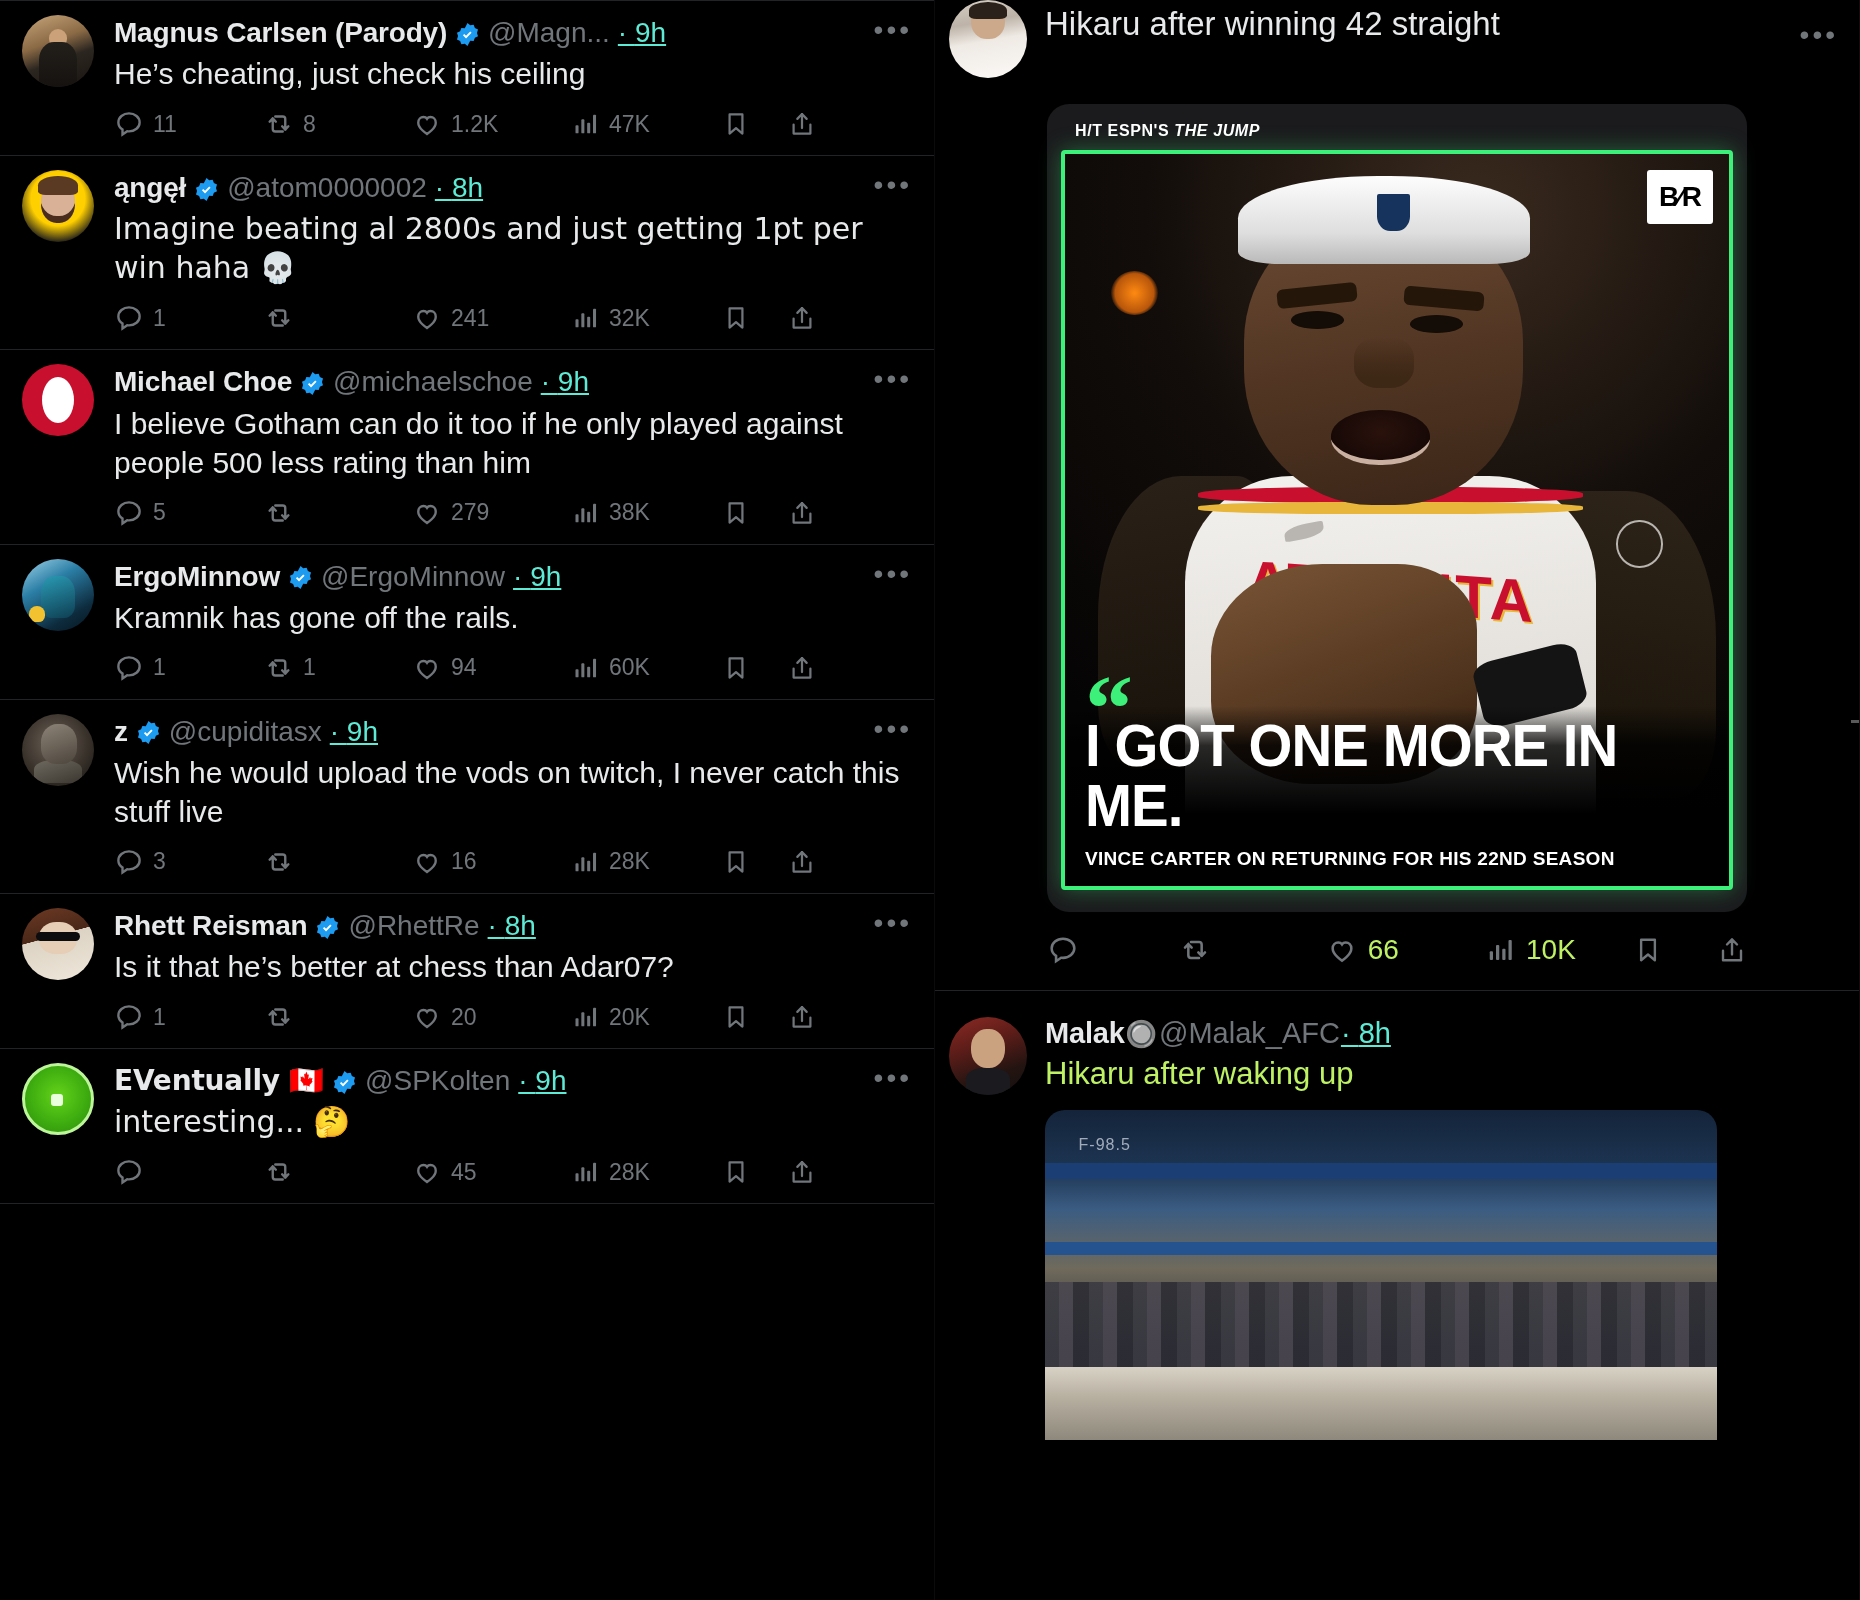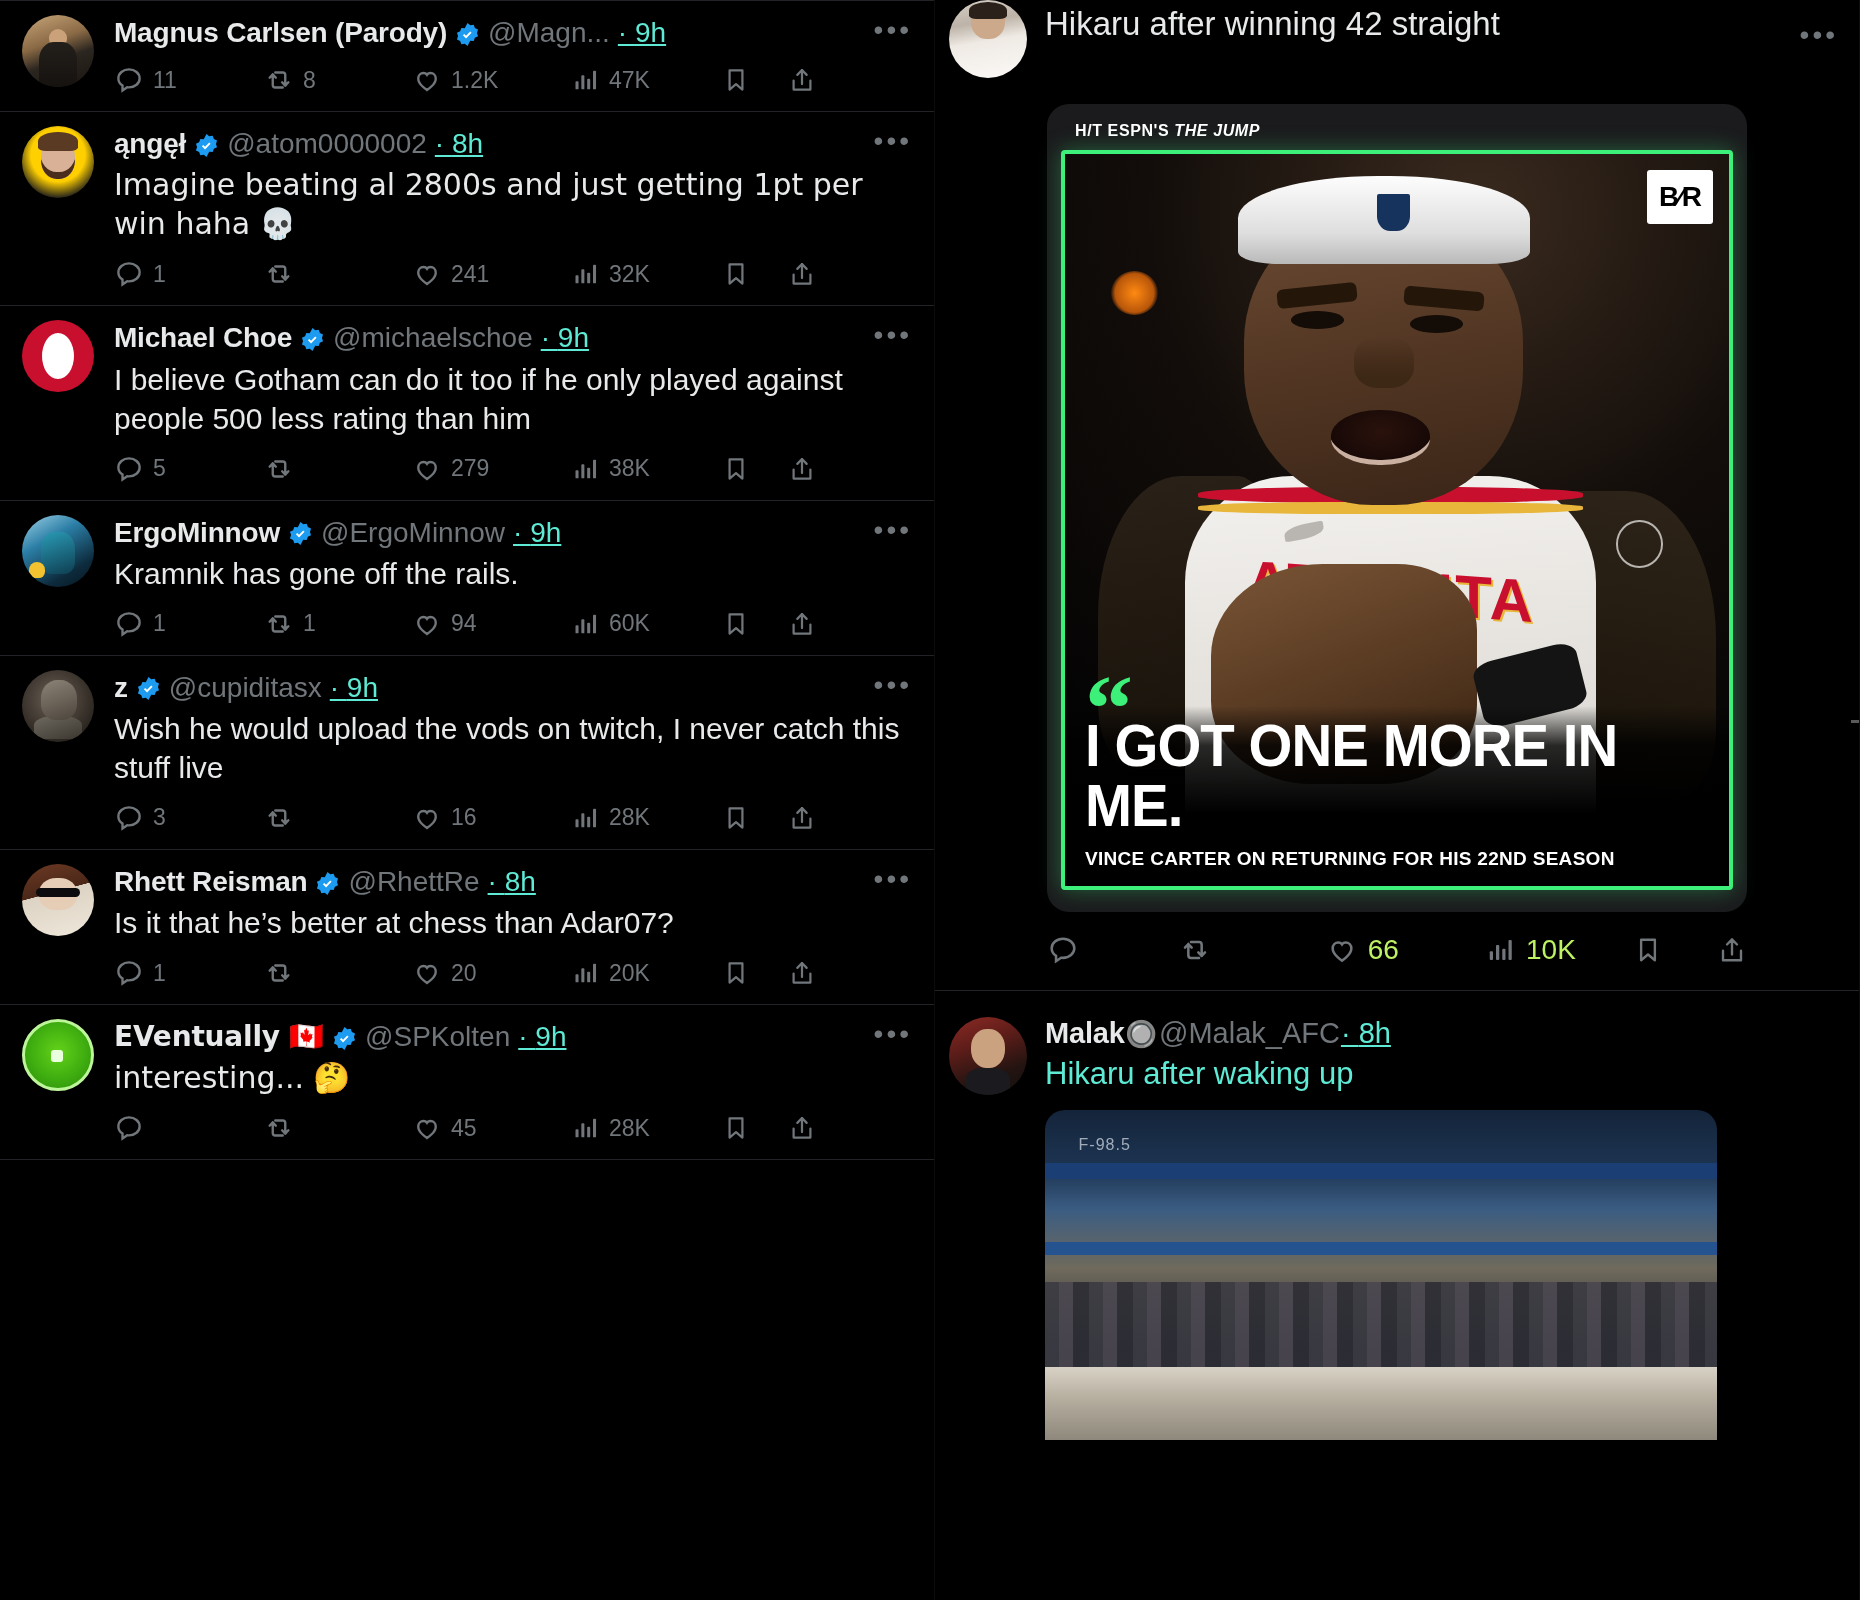--- a/index.html
+++ b/index.html
@@ -230,21 +230,21 @@
     color:#fff; font-size:19px; font-weight:bold; letter-spacing:0.3px;
     margin-top:12px;
   }
   .r-actions { display:flex; align-items:center; margin: 22px 0 0 112px; width: 700px; color:#bef264; font-size:28px; }
   .ra { display:flex; align-items:center; gap:10px; }
   .ra1 { width:144px; } .ra2 { width:160px; } .ra3 { width:175px; } .ra4 { width:160px; } .ra5 { width:92px; }
   .divider-h { height:1px; background:#222326; margin: 24px 0 0 0; }
 
   .r-tweet2 { padding: 26px 18px 0 14px; display:flex; }
   .r-name-row { display:flex; align-items:center; gap:1px; font-size:29px; white-space:nowrap; }
-  .r-content { color:#5eead4; font-size:31px; margin-top:6px; }
+  .r-content { color:#bef264; font-size:31px; margin-top:6px; }
   .vid-card {
     margin-top: 18px;
     width: 672px; height: 330px;
     border-radius: 20px 20px 0 0;
     overflow:hidden;
     position:relative;
     background: linear-gradient(180deg,#14243a 0%, #1d3553 18%, #3b5c82 30%, #6f6a5c 48%, #2b2b33 72%, #17171d 100%);
   }
   .vid-rail { position:absolute; left:0; right:0; top:16%; height:5%; background:#1b3f74; }
   .vid-rail2 { position:absolute; left:0; right:0; top:40%; height:4%; background:#24538f; }
@@ -270,20 +270,21 @@
           <span class="dispname">Magnus Carlsen (Parody)</span>
           <span class="verified">
             <svg viewBox="0 0 24 24" width="25" height="25">
                 <path fill="#1d9bf0" d="M12 1l2.6 2.1 3.3-.4 1.2 3.1 3 1.5-1 3.2 1 3.2-3 1.5-1.2 3.1-3.3-.4L12 23l-2.6-2.1-3.3.4-1.2-3.1-3-1.5 1-3.2-1-3.2 3-1.5 1.2-3.1 3.3.4z"></path>
                 <path fill="#fff" d="M10.6 15.8l-3-3 1.3-1.3 1.7 1.7 4-4.1 1.3 1.3z"></path>
               </svg>
           </span>
           <span class="handle">@Magn...</span>
           <span class="dot-time">·&nbsp;<span>9h</span></span>
         </div>
+        <div class="content">He’s cheating, just check his ceiling</div>
         <div class="actions">
           <div class="act a-reply">
             <svg width="30" height="30" viewBox="0 0 24 24">
                 <path fill="none" stroke="#71767b" stroke-width="1.9" d="M12 3.5c-4.7 0-8.5 3.2-8.5 7.2 0 2.3 1.3 4.4 3.3 5.7v4l3.8-2.6c.4 0 .9.1 1.4.1 4.7 0 8.5-3.2 8.5-7.2s-3.8-7.2-8.5-7.2z"></path>
               </svg>
             <span>11</span>
           </div>
           <div class="act a-rt">
             <svg width="30" height="30" viewBox="0 0 24 24">
                 <path fill="none" stroke="#71767b" stroke-width="1.9" stroke-linecap="round" stroke-linejoin="round" d="M7 7.5V16a2 2 0 002 2h6M7 7.5l-2.5 2.7M7 7.5l2.5 2.7M17 16.5V8a2 2 0 00-2-2H9M17 16.5l2.5-2.7M17 16.5l-2.5-2.7"></path>

